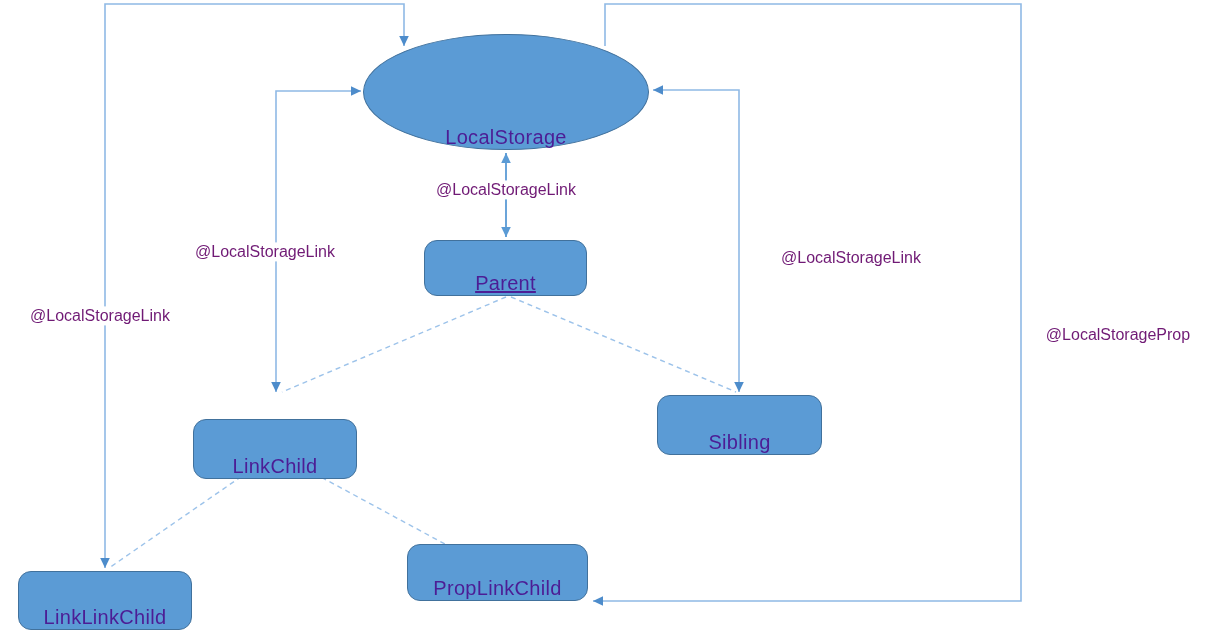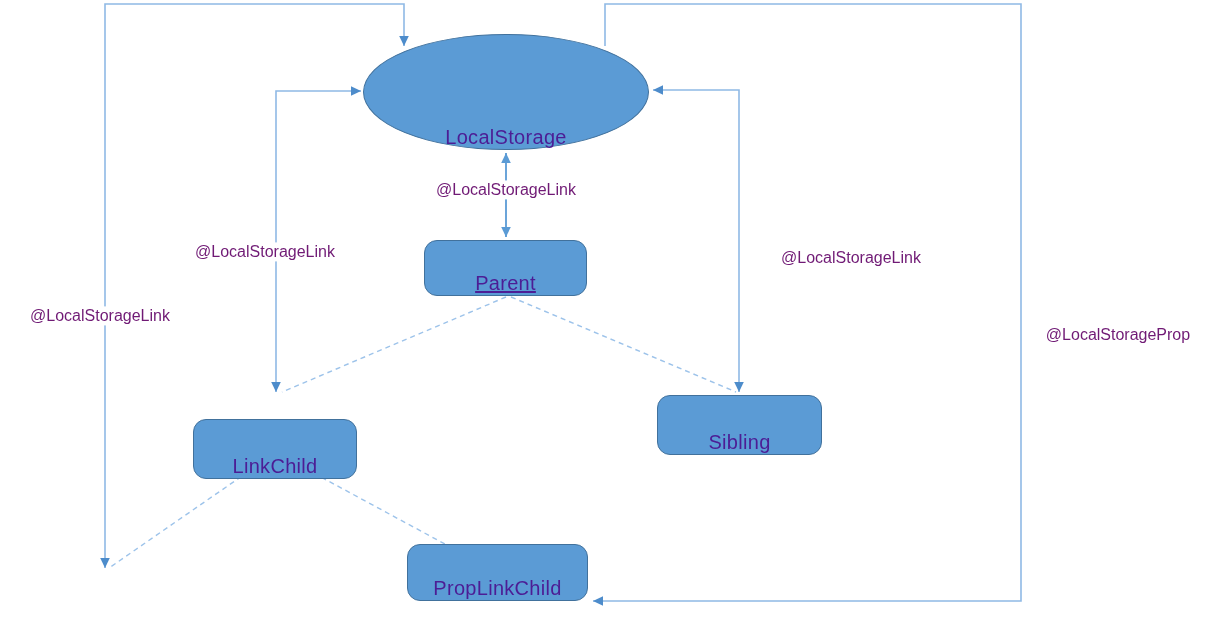--- a/index.html
+++ b/index.html
@@ -97,20 +97,23 @@
   </div>
 
   <div class="node rect" style="left:193px; top:395px; width:164px; height:60px;margin-top:24px;">
     <span>LinkChild</span>
   </div>
 
   <div class="node rect" style="left:657px; top:395px; width:165px; height:60px;">
     <span>Sibling</span>
   </div>
 
+  <div class="node rect" style="left:18px; top:571px; width:174px; height:59px;">
+    <span>LinkLinkChild</span>
+  </div>
 
   <div class="node rect" style="left:407px; top:544px; width:181px; height:57px;">
     <span>PropLinkChild</span>
   </div>
 
   <div class="edge-label" style="left:506px; top:190px;">@LocalStorageLink</div>
 
   <div class="edge-label" style="left:265px; top:252px;">@LocalStorageLink</div>
 
   <div class="edge-label" style="left:851px; top:258px;">@LocalStorageLink</div>

